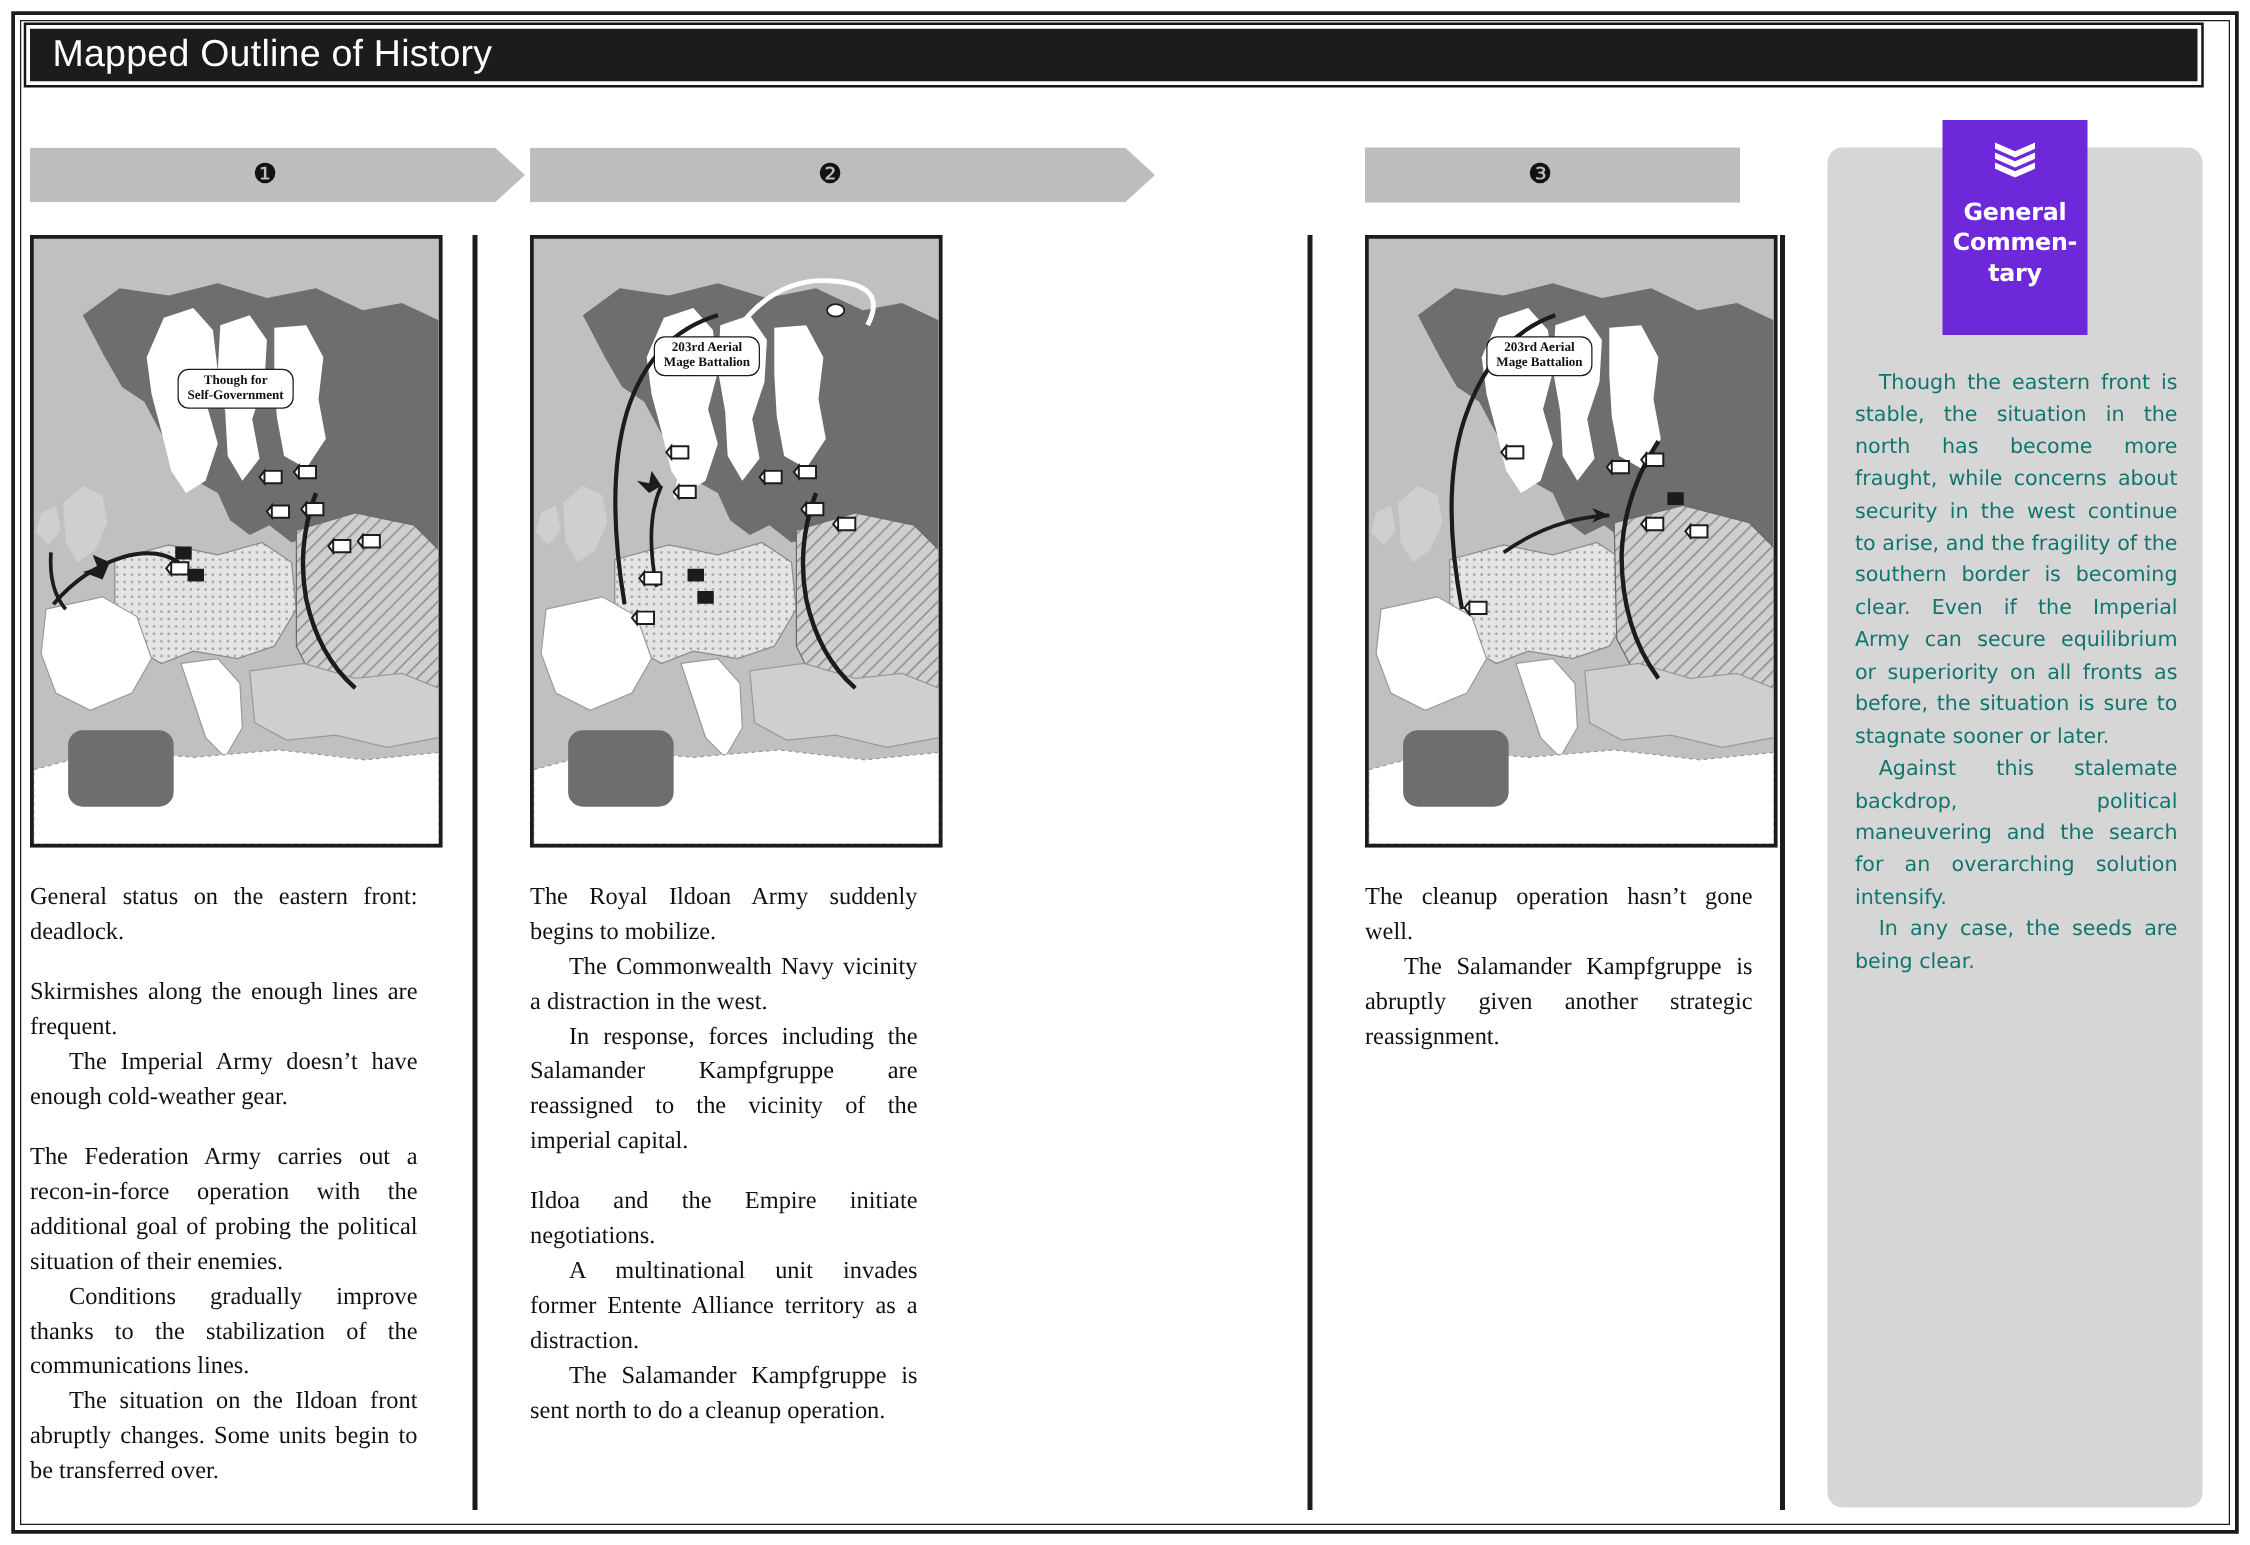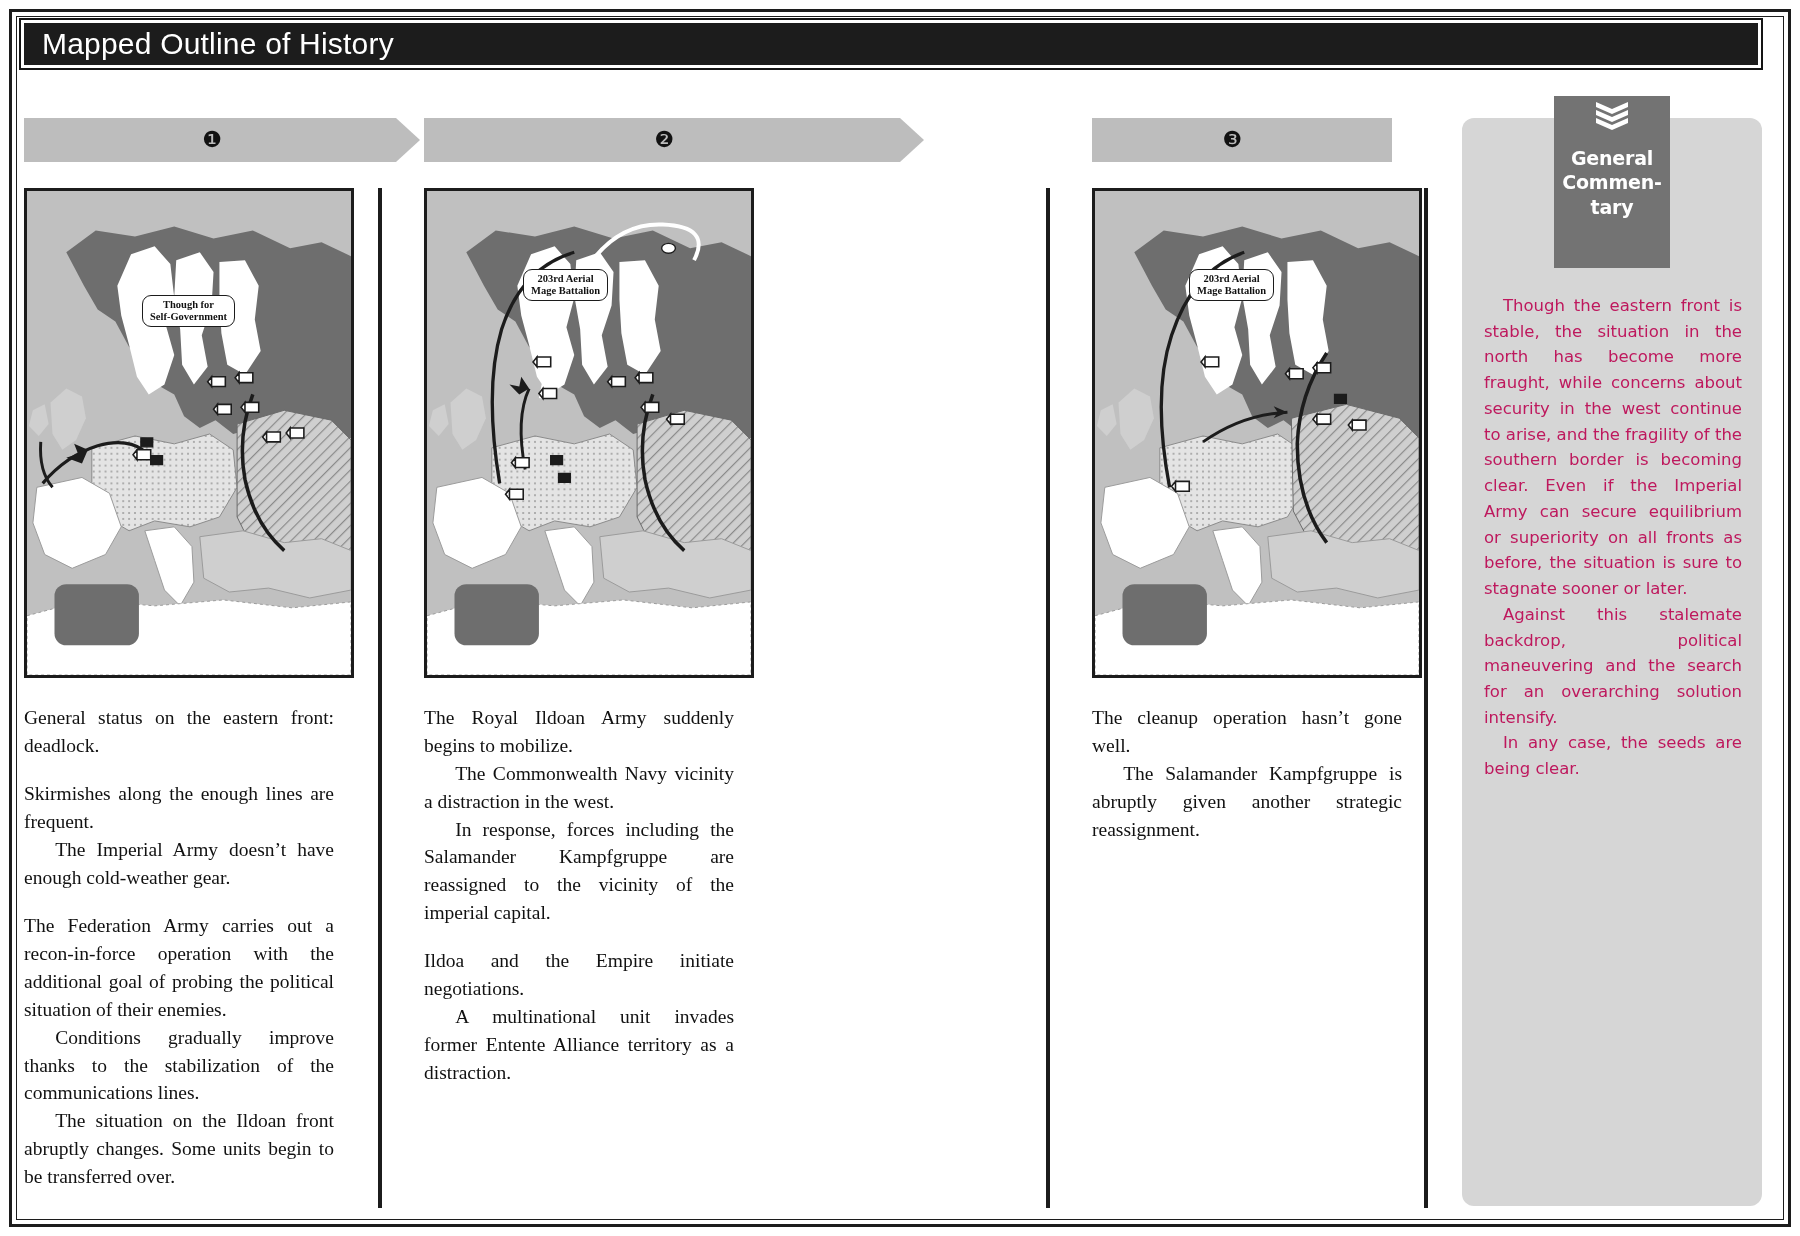--- a/index.html
+++ b/index.html
@@ -119,44 +119,44 @@
     position: absolute;
     left: 1462px; top: 118px;
     width: 300px; height: 1088px;
     background: #d6d6d6;
     border-radius: 12px;
   }
   .sb-head {
     position: absolute;
     left: 92px; top: -22px;
     width: 116px; height: 172px;
-    background: #737373;
+    background: #6d28d9;
     display: flex; flex-direction: column;
     align-items: center; justify-content: flex-start;
-    padding-top: 0;
+    padding-top: 12px;
   }
   .rank-icon { width: 40px; height: 40px; margin-bottom: 10px; }
   .sb-title {
     font-family: "DejaVu Sans", sans-serif;
     font-weight: bold;
     font-size: 19px;
     line-height: 1.28;
     color: #fff;
     text-align: center;
     width: 100%;
     letter-spacing: -0.2px;
   }
   .sb-body {
     position: absolute;
     left: 22px; top: 175px;
     width: 258px;
     font-family: "DejaVu Sans", sans-serif;
     font-size: 16.5px;
     line-height: 1.56;
-    color: #be185d;
+    color: #0f766e;
     text-align: justify;
   }
   .sb-body p { margin: 0; text-indent: 1.15em; }
 
   
   .callout {
     position: absolute;
     background: #fff;
     border: 1.6px solid #1c1c1c;
     border-radius: 9px;
@@ -321,20 +321,21 @@
       </svg>
       <div class="callout" style="left:96px; top:78px;">203rd Aerial
 Mage Battalion</div>
     </div>
     <div class="col-text">
         <p>The Royal Ildoan Army suddenly begins to mobilize.</p>
         <p class=" indent">The Commonwealth Navy vicinity a distraction in the west.</p>
         <p class=" indent">In response, forces including the Salamander Kampfgruppe are reassigned to the vicinity of the imperial capital.</p>
         <p class=" gap">Ildoa and the Empire initiate negotiations.</p>
         <p class=" indent">A multinational unit invades former Entente Alliance territory as a distraction.</p>
+        <p class=" indent">The Salamander Kampfgruppe is sent north to do a cleanup operation.</p>
       </div>
   </div>
 
   <div class="col" id="col3">
     <div class="map-box">
       <svg class="map-svg" viewBox="0 0 330 490" preserveAspectRatio="none">
         <defs>
           <pattern id="hatch3" width="8" height="8" patternTransform="rotate(45)" patternUnits="userSpaceOnUse">
             <rect width="8" height="8" fill="#cfcfcf"></rect>
             <line x1="0" y1="0" x2="0" y2="8" stroke="#8a8a8a" stroke-width="2.4"></line>

